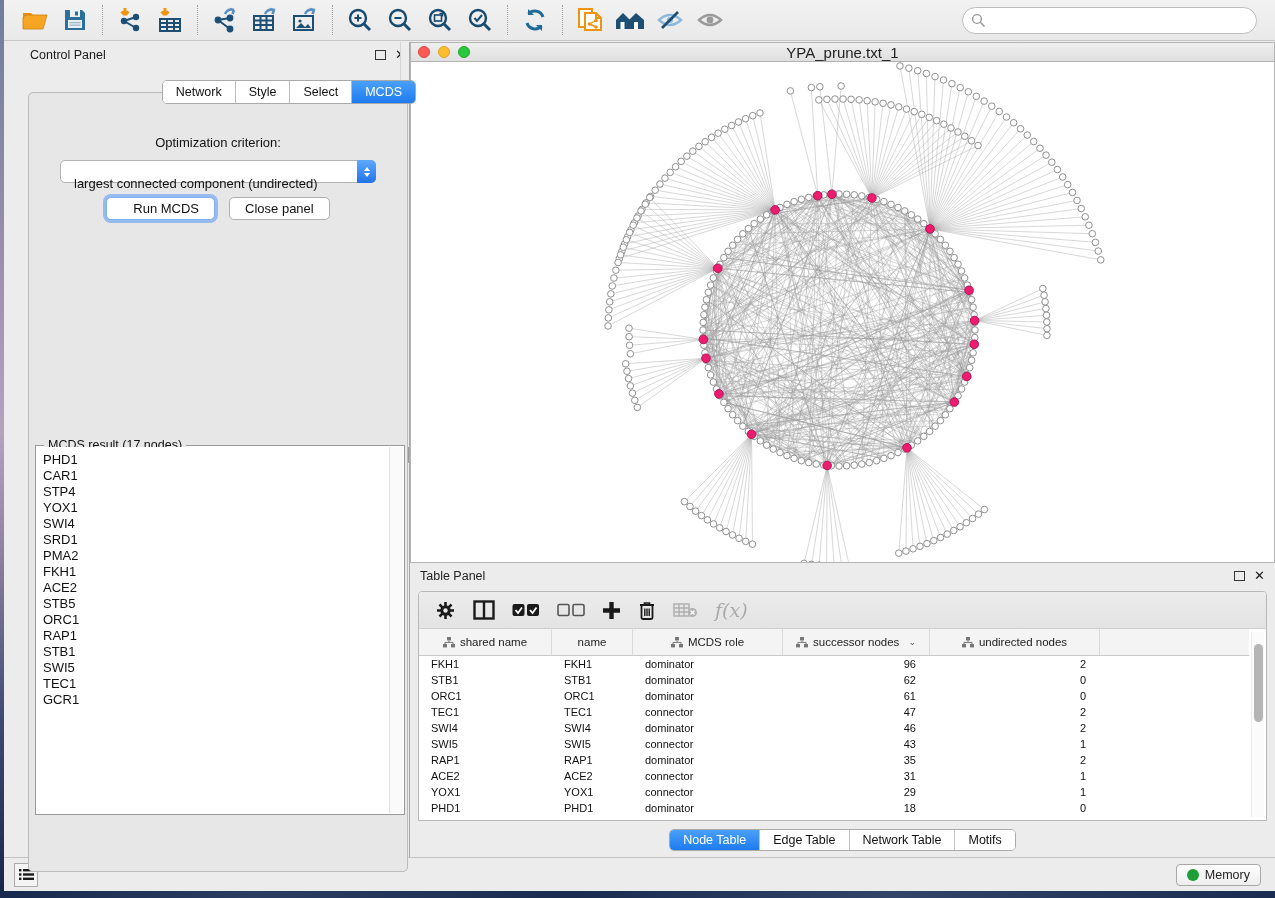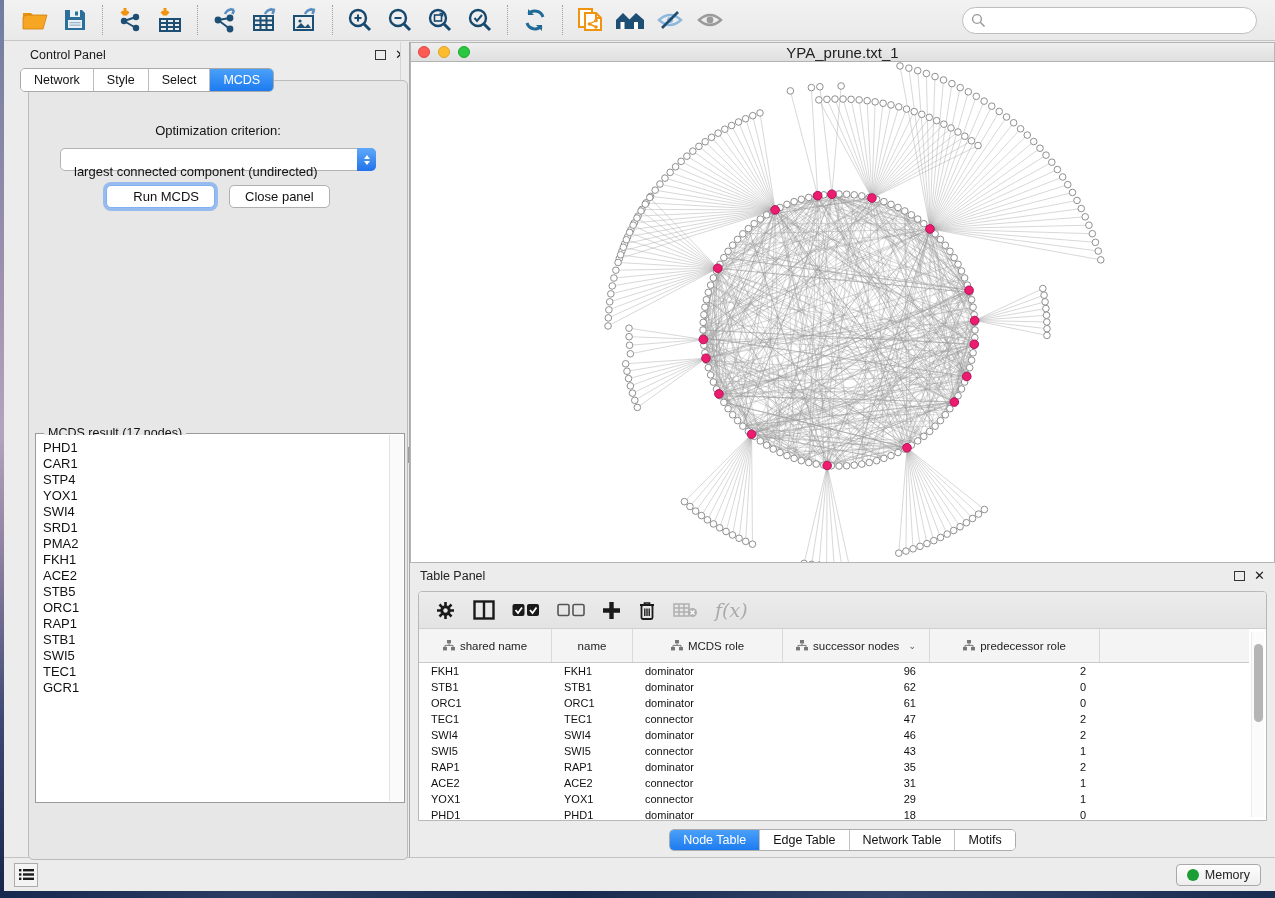--- a/index.html
+++ b/index.html
@@ -25,21 +25,21 @@
   .search-icon { position:absolute; left:9px; top:6px; }
 
   
   .control-panel { position:absolute; left:20px; top:42px; width:396px; height:815px; background:#ececec; }
   .cp-header { height:26px; display:flex; align-items:center; padding:0 10px; }
   .cp-title { font-size:12.5px; color:#1a1a1a; }
   .win-btns { margin-left:auto; display:flex; gap:9px; align-items:center; }
   .float-btn { width:11px; height:10px; border:1.5px solid #333; background:transparent; }
   .close-x { font-size:13px; font-weight:bold; color:#1a1a1a; line-height:10px; }
 
-  .cp-tabs { position:relative; z-index:3; display:flex; justify-content:flex-start; margin-top:0; }
+  .cp-tabs { position:relative; z-index:3; display:flex; justify-content:flex-end; margin-top:12px; }
   .tabset { display:flex; border:1px solid #a9a9a9; border-radius:5px; overflow:hidden; background:#fff; }
   .tab { padding:4px 13px; font-size:12.5px; color:#111; background:#fff; border-right:1px solid #bdbdbd; }
   .tab:last-child { border-right:none; }
   .tab.active { background:linear-gradient(#4aa0f8,#1d7bf0); color:#fff; }
 
   .cp-box { position:relative; z-index:1; margin:-12px 8px 0 8px; height:780px; background:#e7e7e7;
     border:1px solid #bbb; border-radius:5px; padding-top:24px; }
   .opt-label { text-align:center; font-size:13px; margin-top:18px; color:#111; }
   .opt-select { margin:10px auto 0; width:316px; height:23px; background:#fff; border:1px solid #b3b3b3; border-radius:5px;
     display:flex; align-items:center; position:relative; }
@@ -80,21 +80,21 @@
   .table-panel { position:absolute; left:410px; top:563px; width:865px; height:294px; background:#ececec; }
   .tp-header { height:25px; display:flex; align-items:center; padding:0 10px; }
   .tp-title { font-size:12.5px; }
   .tp-body { position:absolute; left:8px; top:28px; right:8px; height:230px; background:#fff; border:1px solid #b8b8b8; border-radius:4px 4px 0 0; overflow:hidden; }
   .tp-toolbar { height:37px; background:linear-gradient(#ececec,#e3e3e3); border-bottom:1px solid #cfcfcf;
     display:flex; align-items:center; gap:17px; padding-left:16px; }
   .tp-tool { display:flex; align-items:center; justify-content:center; }
   .fx { font-family:"DejaVu Serif",serif; font-style:italic; font-size:19px; color:#a9a9a9; }
 
   .grid { position:absolute; left:0; top:37px; right:17px; bottom:0; }
-  .grid-header { display:flex; height:34px; background:#f4f4f4; border-bottom:1px solid #c9c9c9; }
+  .grid-header { display:flex; height:27px; background:#f4f4f4; border-bottom:1px solid #c9c9c9; }
   .gh-cell { display:flex; align-items:center; justify-content:center; gap:5px; font-size:11.5px; color:#222;
     border-right:1px solid #d9d9d9; overflow:hidden; }
   .gh-cell:last-child { border-right:none; }
   .sort-chev { font-size:9px; color:#555; margin-left:4px; }
   .grid-row { display:flex; height:16px; align-items:center; }
   .gc { font-size:11px; color:#111; padding-left:12px; white-space:nowrap; overflow:hidden; }
   .gc.num { text-align:right; padding-left:0; padding-right:14px; }
   .c0 { width:133px; } .c1 { width:81px; } .c2 { width:150px; } .c3 { width:147px; } .c4 { width:170px; } .c5 { flex:1; }
   .tp-scroll { position:absolute; right:2px; top:40px; bottom:3px; width:13px; background:#fbfbfb; border-left:1px solid #ececec; }
   .tp-thumb { position:absolute; left:2px; top:12px; width:9px; height:78px; background:#b5b5b5; border-radius:5px; }
@@ -1452,21 +1452,21 @@
         </div>
         <div class="gh-cell c4">
           <svg width="12" height="11" viewBox="0 0 12 11">
               <g fill="#777">
                 <rect x="4" y="0" width="4" height="3.4"></rect>
                 <rect x="0" y="7" width="4" height="3.4"></rect>
                 <rect x="8" y="7" width="4" height="3.4"></rect>
               </g>
               <path d="M6 3.4 v2 M2 7 v-1.6 h8 v1.6" stroke="#777" fill="none"></path>
             </svg>
-          <span>predecessor role</span>
+          <span>undirected nodes</span>
         </div>
         <div class="gh-cell c5"></div>
       </div>
 
       <div class="grid-row">
           <div class="gc c0">FKH1</div>
           <div class="gc c1">FKH1</div>
           <div class="gc c2">dominator</div>
           <div class="gc num c3">96</div>
           <div class="gc num c4">2</div>

